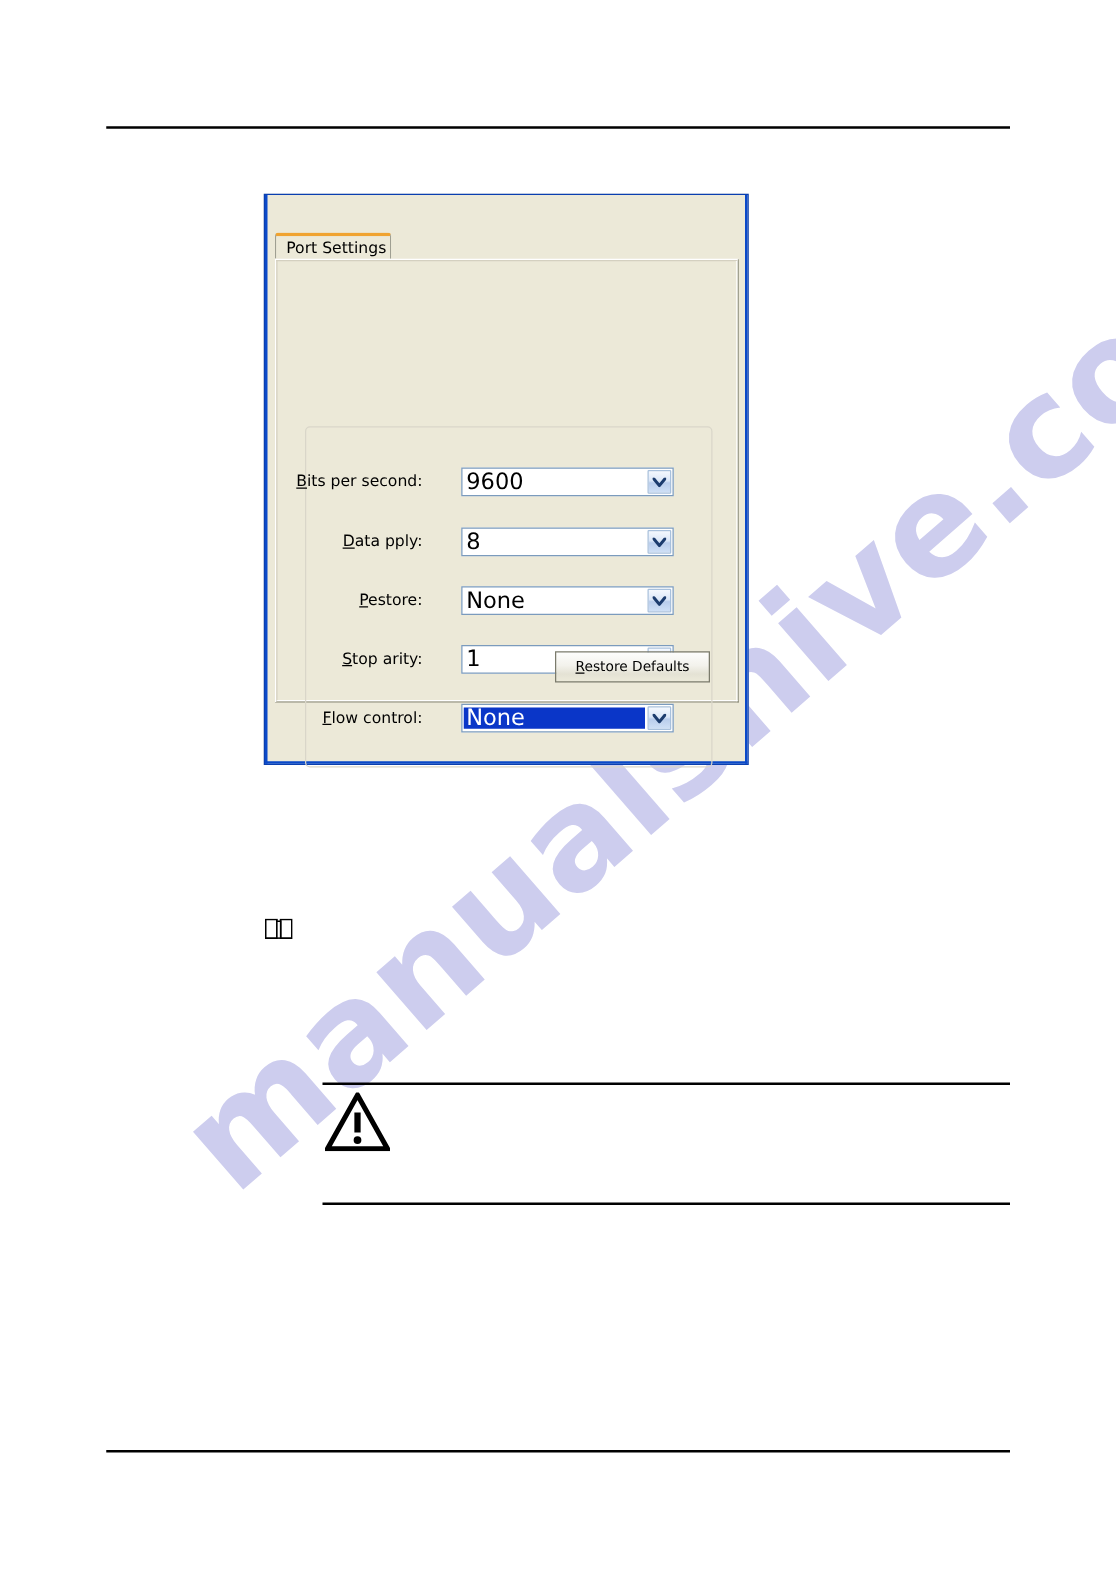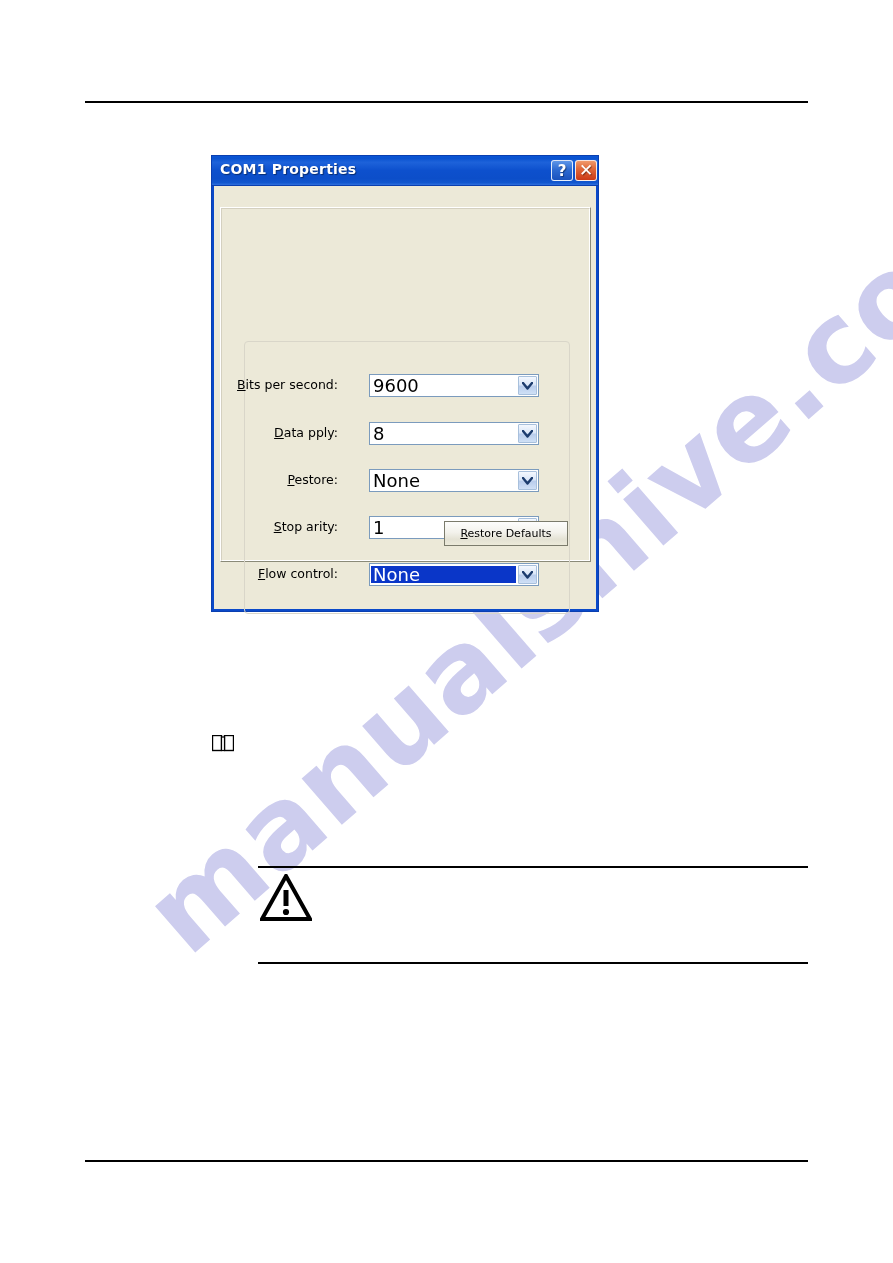--- a/index.html
+++ b/index.html
@@ -355,30 +355,26 @@
     <path d="M26 2 L50 45 L2 45 Z" fill="#ffffff" stroke="#000000" stroke-width="4" stroke-linejoin="miter"></path>
     <rect x="23.5" y="16" width="5" height="16" fill="#000000"></rect>
     <circle cx="26" cy="38" r="3.1" fill="#000000"></circle>
   </svg>
   <div id="caution-rule-bottom"></div>
 </div>
 
 <div id="dialog">
   <div id="dialog-frame-inner"></div>
 
-  <div id="title-bar">
-    <div id="title-text">COM1 Properties</div>
-    <div class="title-btn" id="btn-help">
-      <span>?</span>
-    </div>
-    <div class="title-btn" id="btn-close">
-      <span class="x-glyph">✕</span>
+
+  <div id="tab-strip">
+    <div id="tab-port-settings">
+      <span class="tab-label">Port Settings</span>
     </div>
   </div>
-
 
   <div id="tab-page">
     <div id="tab-page-inner"></div>
   </div>
 
   <div id="settings-group"></div>
 
   <div id="form-rows-host">
       <div class="form-row" style="top: 218px;">
         <div class="row-label"><span></span><span class="accel">B</span><span>its per second:</span></div>

